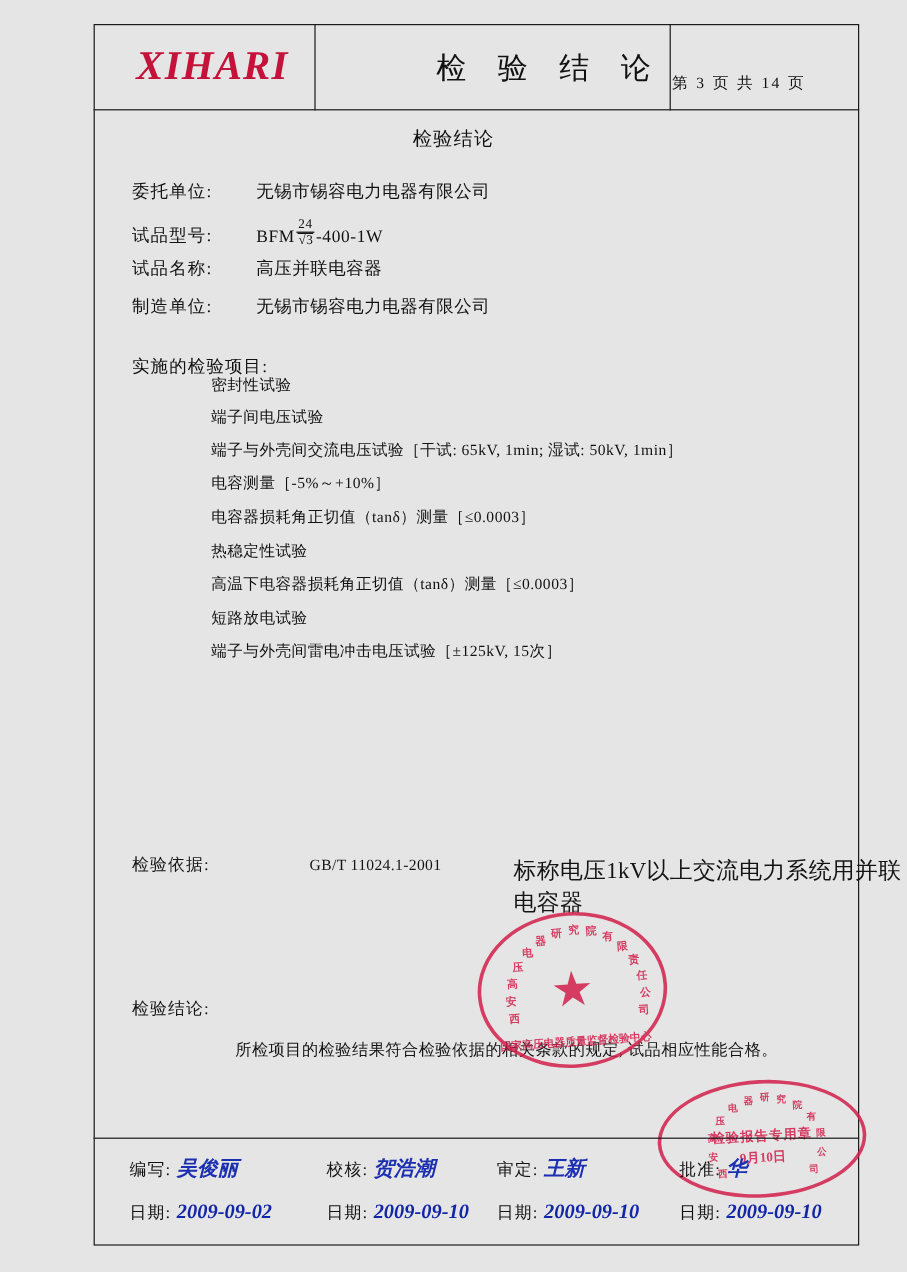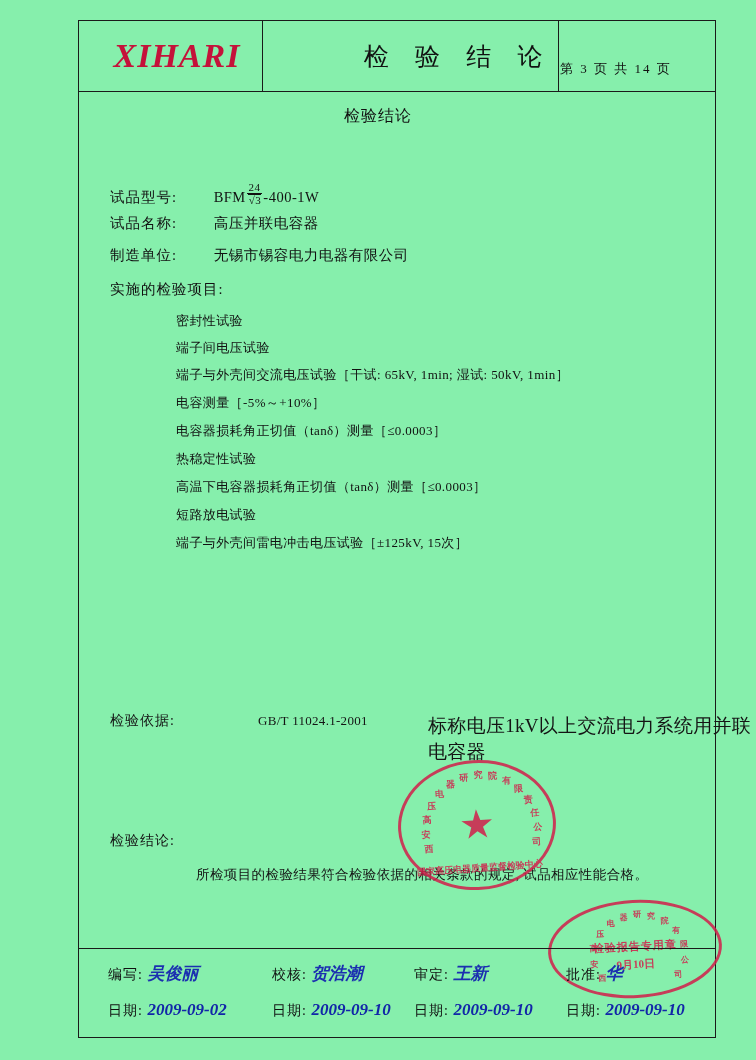--- a/index.html
+++ b/index.html
@@ -8,21 +8,21 @@
     background: #ffffff;
   }
   body {
     font-family: "Liberation Serif", "DejaVu Serif", serif;
     color: #141414;
   }
   #page {
     position: relative;
     width: 756px;
     height: 1060px;
-    background: #86efac;
+    background: #e5e5e5;
     overflow: hidden;
   }
 
   
   .doc-border {
     position: absolute;
     left: 78px;
     top: 20px;
     width: 638px;
     height: 1018px;
@@ -339,39 +339,43 @@
   <div class="header">
     <div class="logo">XIHARI</div>
     <div class="header-divider"></div>
     <div class="header-title">检 验 结 论</div>
     <div class="header-divider2"></div>
     <div class="page-num">第 3 页 共 14 页</div>
   </div>
 
   <div class="body-title">检验结论</div>
 
+  <div class="field-row" style="top:150px;">
+    <span class="field-label">委托单位:</span>
+    <span class="field-value">无锡市锡容电力电器有限公司</span>
+  </div>
 
   <div class="field-row" style="top:182px;font-family:Liberation Serif, serif;">
     <span class="field-label">试品型号:</span>
     <span class="field-value">
       <span>BFM</span><span class="frac"><span class="num">24</span><span class="den"><span class="sqrt">√3</span></span></span><span>-400-1W</span>
     </span>
   </div>
 
   <div class="field-row" style="top:246px;">
     <span class="field-label">制造单位:</span>
     <span class="field-value">无锡市锡容电力电器有限公司</span>
   </div>
 
   <div class="field-row" style="top:214px;">
     <span class="field-label">试品名称:</span>
     <span class="field-value">高压并联电容器</span>
   </div>
 
-  <div class="section-label" style="top:280px;">实施的检验项目:</div>
+  <div class="section-label" style="top:296px;">实施的检验项目:</div>
 
   <div class="item" style="top:312px;">密封性试验</div>
   <div class="item" style="top:339px;">端子间电压试验</div>
   <div class="item" style="top:366px;">端子与外壳间交流电压试验［干试: 65kV, 1min; 湿试: 50kV, 1min］</div>
   <div class="item" style="top:394px;">电容测量［-5%～+10%］</div>
   <div class="item" style="top:422px;">电容器损耗角正切值（tanδ）测量［≤0.0003］</div>
   <div class="item" style="top:450px;">热稳定性试验</div>
   <div class="item" style="top:478px;">高温下电容器损耗角正切值（tanδ）测量［≤0.0003］</div>
   <div class="item" style="top:506px;">短路放电试验</div>
   <div class="item" style="top:534px;">端子与外壳间雷电冲击电压试验［±125kV, 15次］</div>

